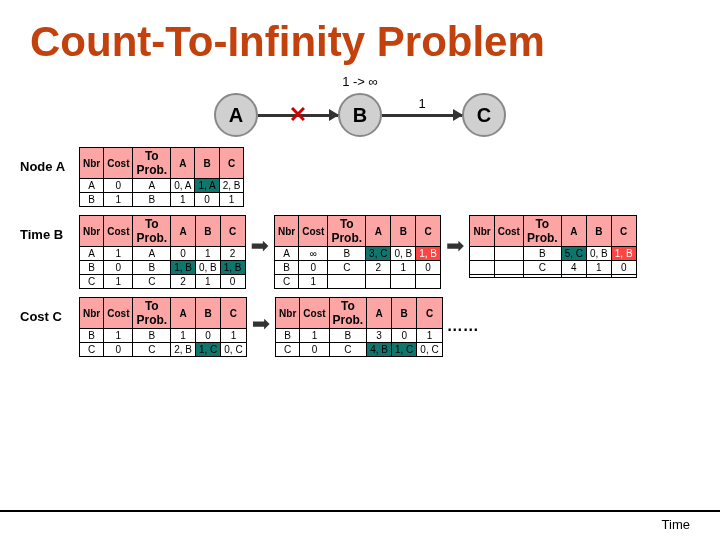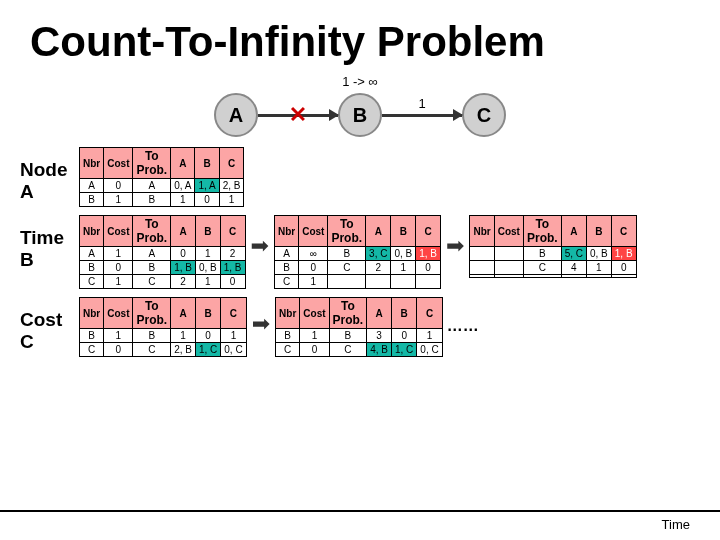--- a/index.html
+++ b/index.html
@@ -9,21 +9,21 @@
       width: 720px;
       height: 540px;
       overflow: hidden;
       position: relative;
     }
 
     .page-title {
       font-size: 42px;
       font-weight: bold;
       padding: 18px 30px 8px 30px;
-      color: #000000;
+      color: #c2410c;
     }
     .node-circle {
       width: 44px;
       height: 44px;
       border-radius: 50%;
       background: #d0d0d0;
       display: flex;
       align-items: center;
       justify-content: center;
       font-size: 20px;
@@ -40,21 +40,21 @@
     .routing-table th, .routing-table td {
       border: 1px solid #000;
       padding: 1px 3px;
       text-align: center;
       min-width: 22px;
     }
     .routing-table th {
       background: #fca5a5;
       font-weight: bold;
     }
-    .cell-yellow { background: #14b8a6; }
+    .cell-yellow { background: #0f766e; }
     .cell-red { background: #ff4444; color: #fff; }
     .header-to {
       font-size: 12px;
       background: #d0d0ff;
     }
 
     
     .time-label {
       position: absolute;
       bottom: 8px;
@@ -71,21 +71,21 @@
     }
 
     .nodeA-section, .nodeB-section, .nodeC-section {
       display: flex;
       flex-direction: row;
       align-items: flex-start;
       gap: 4px;
     }
 
     .node-name-label {
-      font-size: 19px;
+      font-size: 13px;
       font-weight: bold;
       width: 55px;
       padding-top: 12px;
     }
 
     .tables-group {
       display: flex;
       flex-direction: row;
       align-items: flex-start;
       gap: 3px;

